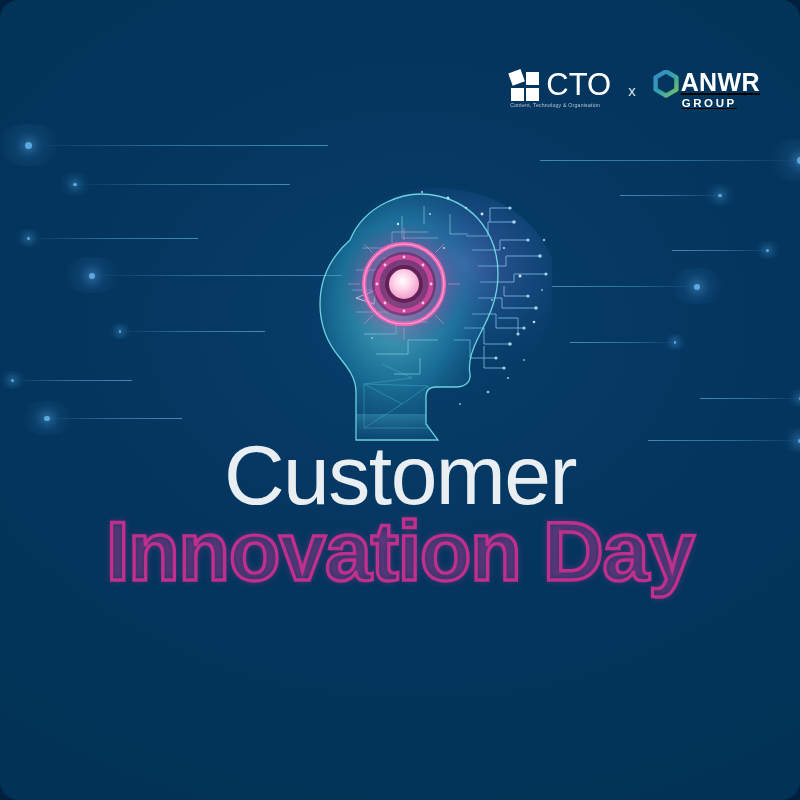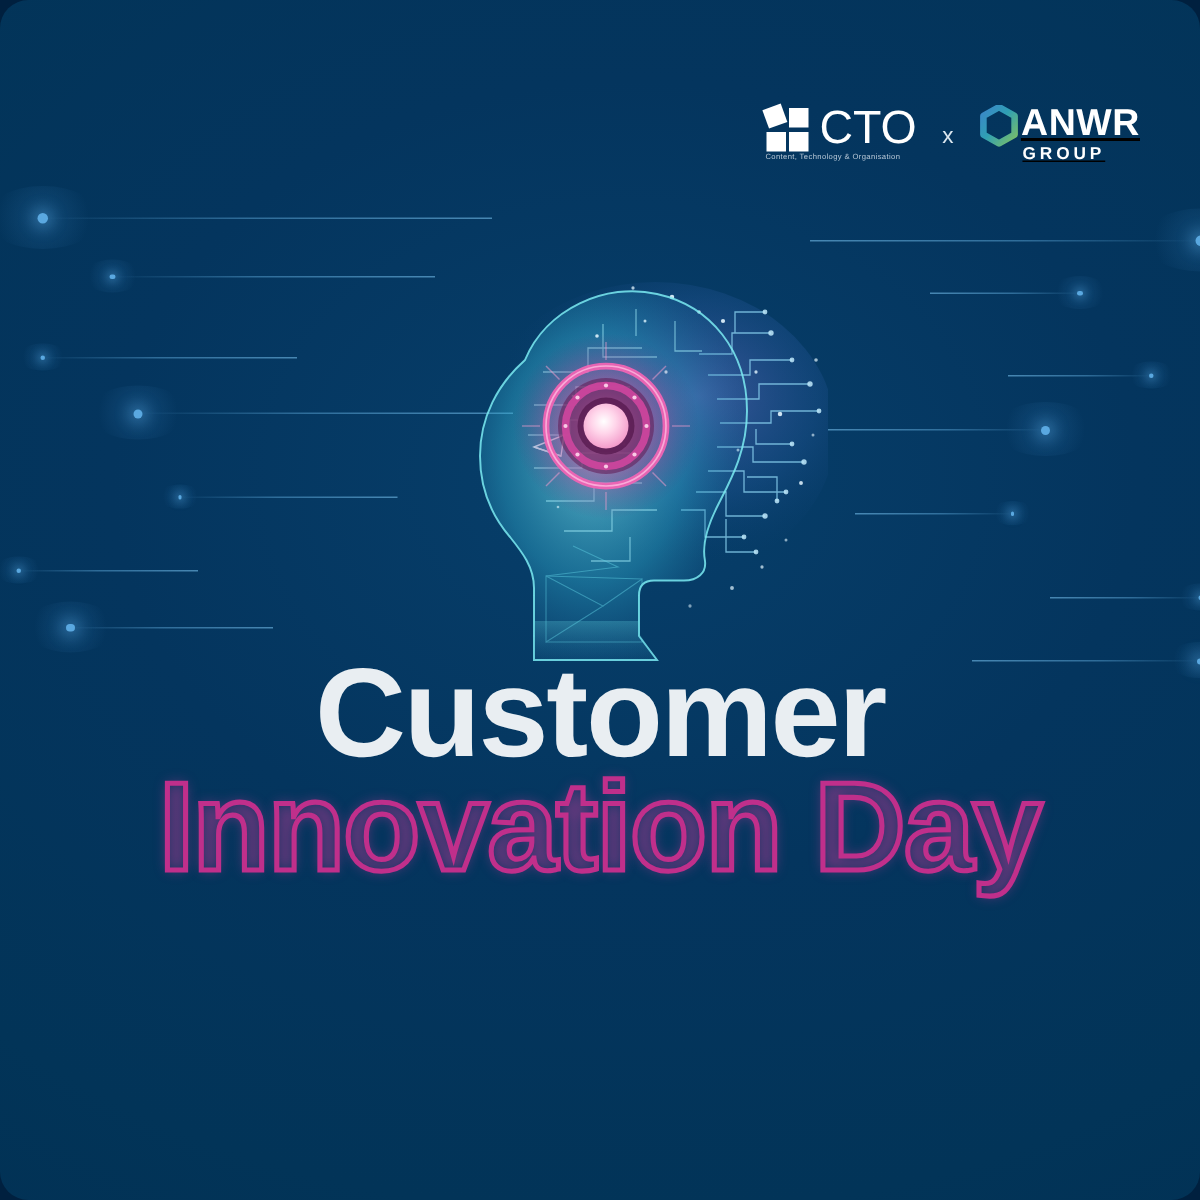--- a/index.html
+++ b/index.html
@@ -144,21 +144,21 @@
   
   .title-block {
     position: absolute;
     left: 0;
     right: 0;
     top: 432px;
     text-align: center;
   }
   .title-line1 {
     font-size: 84px;
-    font-weight: bold;
+    font-weight: normal;
     letter-spacing: -1.5px;
     color: #e9eef2;
     line-height: 86px;
     margin: 0;
   }
   .title-line2 {
     font-size: 84px;
     font-weight: bold;
     letter-spacing: -1.0px;
     line-height: 86px;

